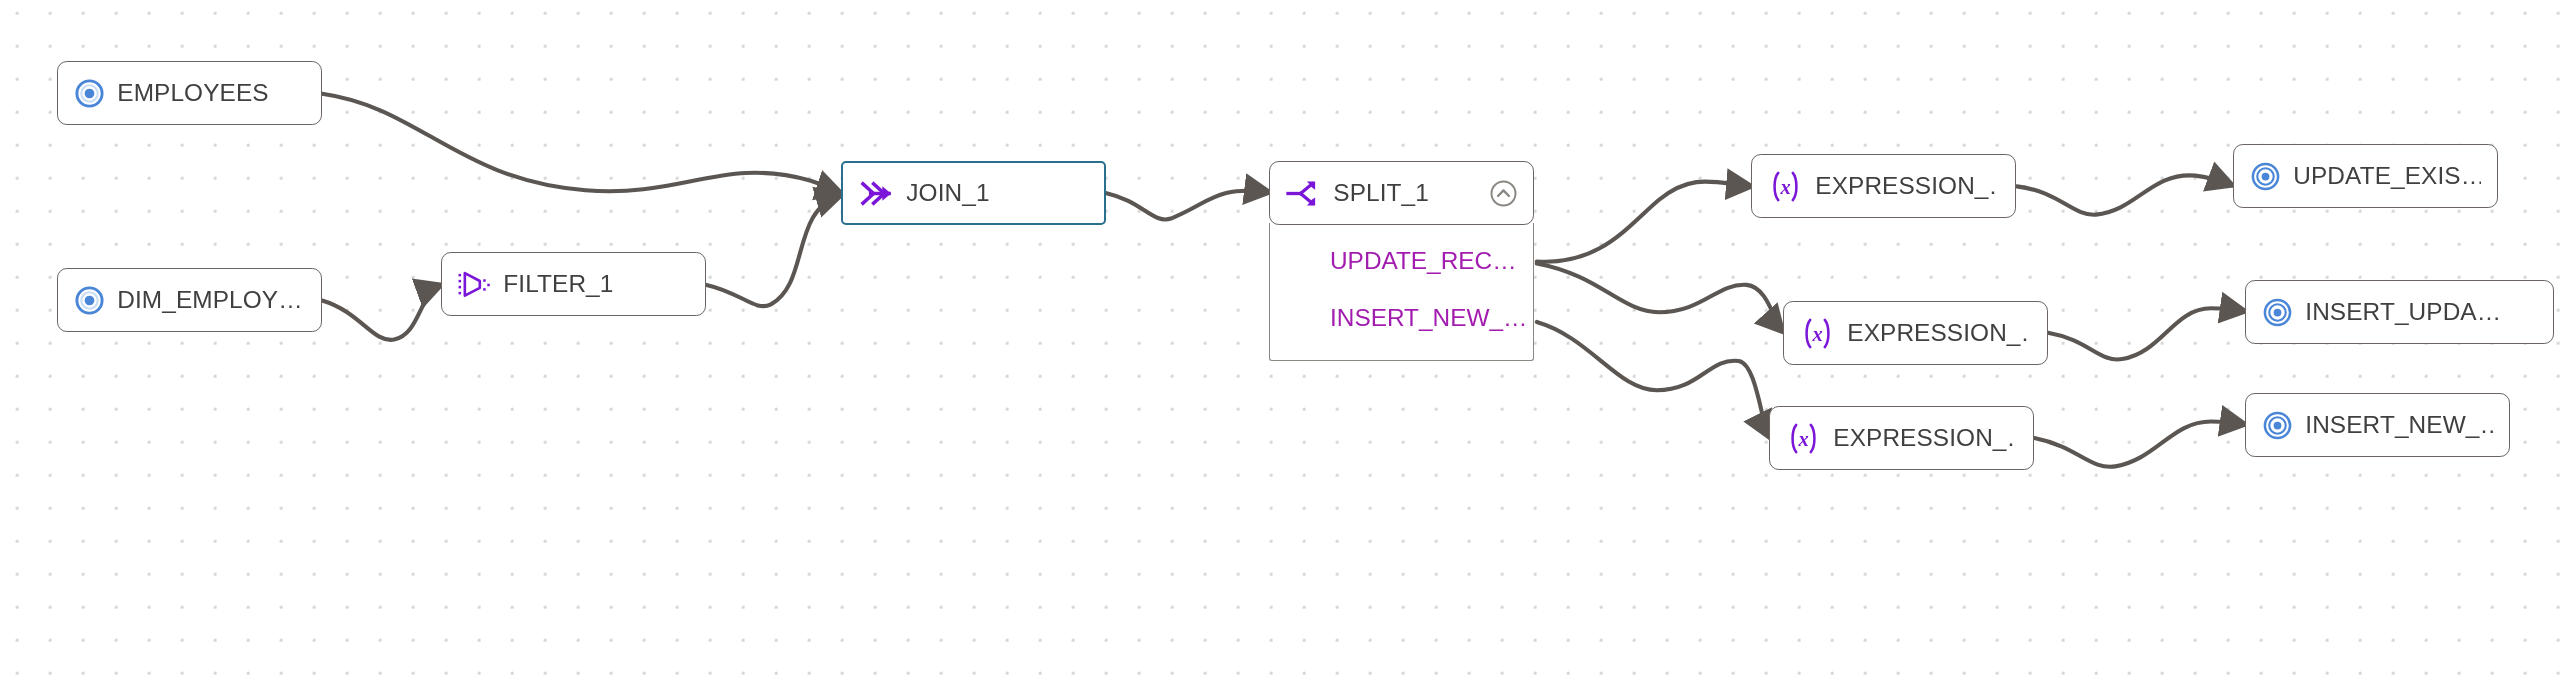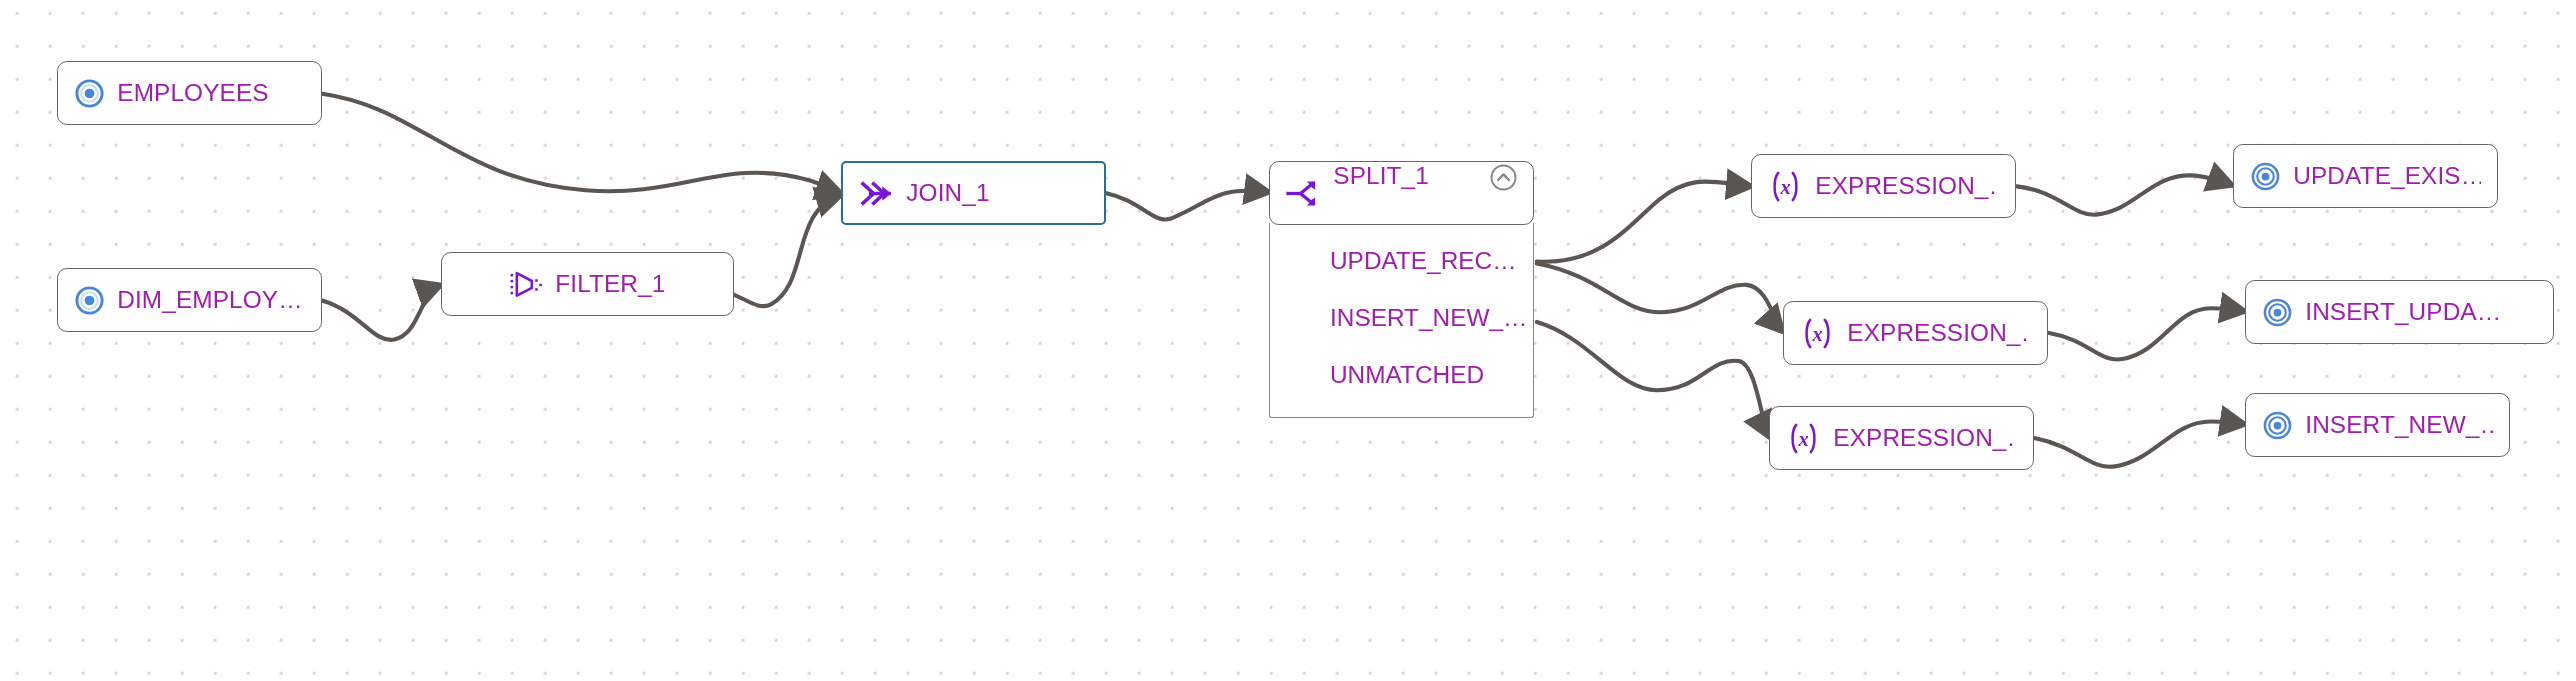--- a/index.html
+++ b/index.html
@@ -38,21 +38,21 @@
     gap: 12.7px;
     z-index: 5;
     box-shadow: 0 0 0 0 rgba(0,0,0,0);
   }
   .node.selected {
     border: 2.9px solid #2a6f8e;
     border-radius: 5px;
   }
   .node-label {
     font-size: 24.4px;
-    color: #a21caf;
+    color: #404040;
     letter-spacing: 0.1px;
     white-space: nowrap;
     overflow: hidden;
   }
   .icon {
     flex: 0 0 auto;
     display: inline-flex;
     align-items: center;
     justify-content: center;
   }
@@ -63,20 +63,21 @@
   }
   .split-head {
     position: relative;
     box-sizing: border-box;
     width: 100%;
     height: 64px;
     background: #fff;
     border: 1.6px solid #6b6460;
     border-radius: 9.8px;
     display: flex;
+    align-items: center;
     padding: 0 13.7px 0 15.6px;
     gap: 12.7px;
     z-index: 2;
   }
   .split-body {
     position: relative;
     box-sizing: border-box;
     width: 100%;
     margin-top: -2px;
     background: #fff;
@@ -147,21 +148,21 @@
     <span class="icon">
       <svg width="31" height="31" viewBox="0 0 32 32">
         <circle cx="16" cy="16" r="13" fill="none" stroke="#4a86d8" stroke-width="3"></circle>
         <circle cx="16" cy="16" r="8.5" fill="none" stroke="#c9ddf5" stroke-width="2.2"></circle>
         <circle cx="16" cy="16" r="5" fill="#4a86d8"></circle>
       </svg>
     </span>
     <span class="node-label">DIM_EMPLOY…</span>
   </div>
 
-  <div class="node" style="left: 441px; top: 252px; width: 293px; height: 64px; justify-content: center;">
+  <div class="node" style="left: 441px; top: 252px; width: 265px; height: 64px;">
     <span class="icon">
       <svg width="33" height="29" viewBox="0 0 34 30">
         <g fill="#7b16d9">
           <rect x="0.5" y="4" width="2.6" height="2.6"></rect>
           <rect x="0.5" y="10.2" width="2.6" height="2.6"></rect>
           <rect x="0.5" y="16.4" width="2.6" height="2.6"></rect>
           <rect x="0.5" y="22.6" width="2.6" height="2.6"></rect>
         </g>
         <path d="M 7 3.2 L 22.5 11.4 L 22.5 18.4 L 7 26.6 Z" fill="none" stroke="#7b16d9" stroke-width="2.7" stroke-linejoin="round"></path>
         <g fill="#7b16d9">
@@ -205,21 +206,20 @@
       <span class="collapse-btn">
         <svg width="31" height="31" viewBox="0 0 32 32">
           <circle cx="16" cy="16" r="12.4" fill="none" stroke="#8a8681" stroke-width="2"></circle>
           <path d="M 10.4 18.6 L 16 12.8 L 21.6 18.6" fill="none" stroke="#8a8681" stroke-width="2.4" stroke-linecap="round" stroke-linejoin="round"></path>
         </svg>
       </span>
     </div>
     <div class="split-body">
       <div class="split-row">UPDATE_REC…</div>
       <div class="split-row">INSERT_NEW_…</div>
-      <div class="split-row">UNMATCHED</div>
     </div>
   </div>
 
   <div class="node" style="left: 1751px; top: 154px; width: 265px; height: 64px;">
     <span class="icon">
       <svg width="35" height="33" viewBox="0 0 36 34">
         <path d="M 10.5 3 C 5.5 9 5.5 25 10.5 31" fill="none" stroke="#7b16d9" stroke-width="2.6" stroke-linecap="round"></path>
         <path d="M 25.5 3 C 30.5 9 30.5 25 25.5 31" fill="none" stroke="#7b16d9" stroke-width="2.6" stroke-linecap="round"></path>
         <text x="18" y="25" font-family="'Liberation Serif', serif" font-size="21" font-style="italic" font-weight="bold" fill="#7b16d9" text-anchor="middle">x</text>
       </svg>

